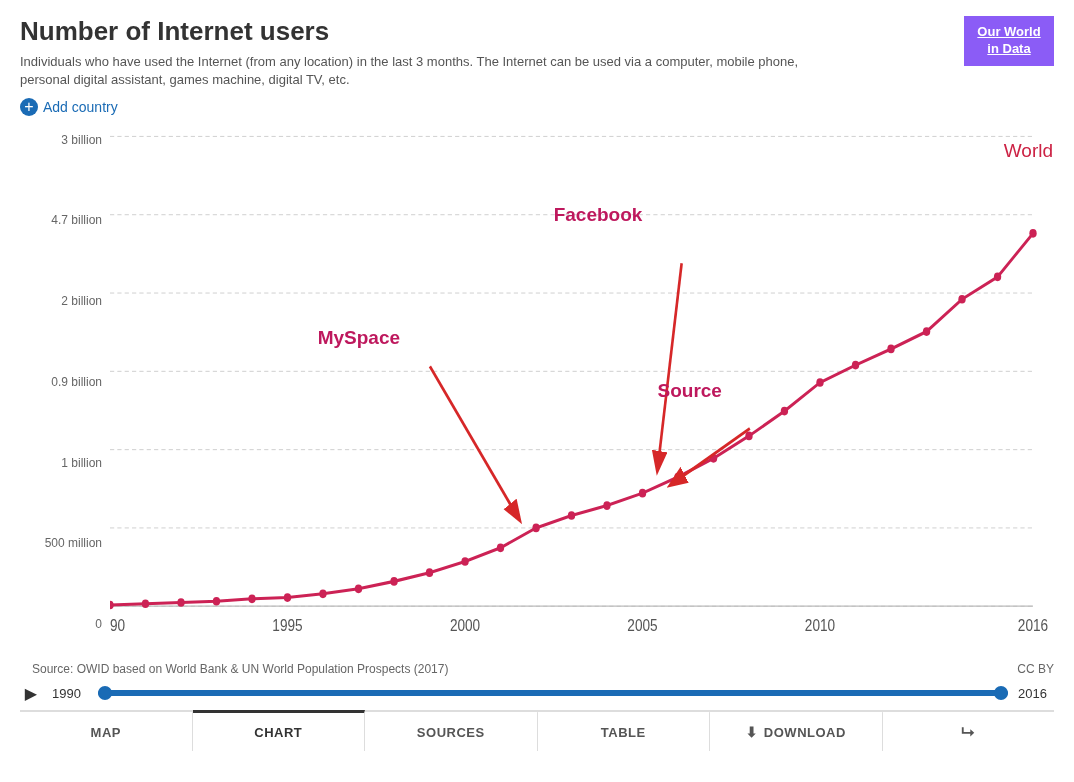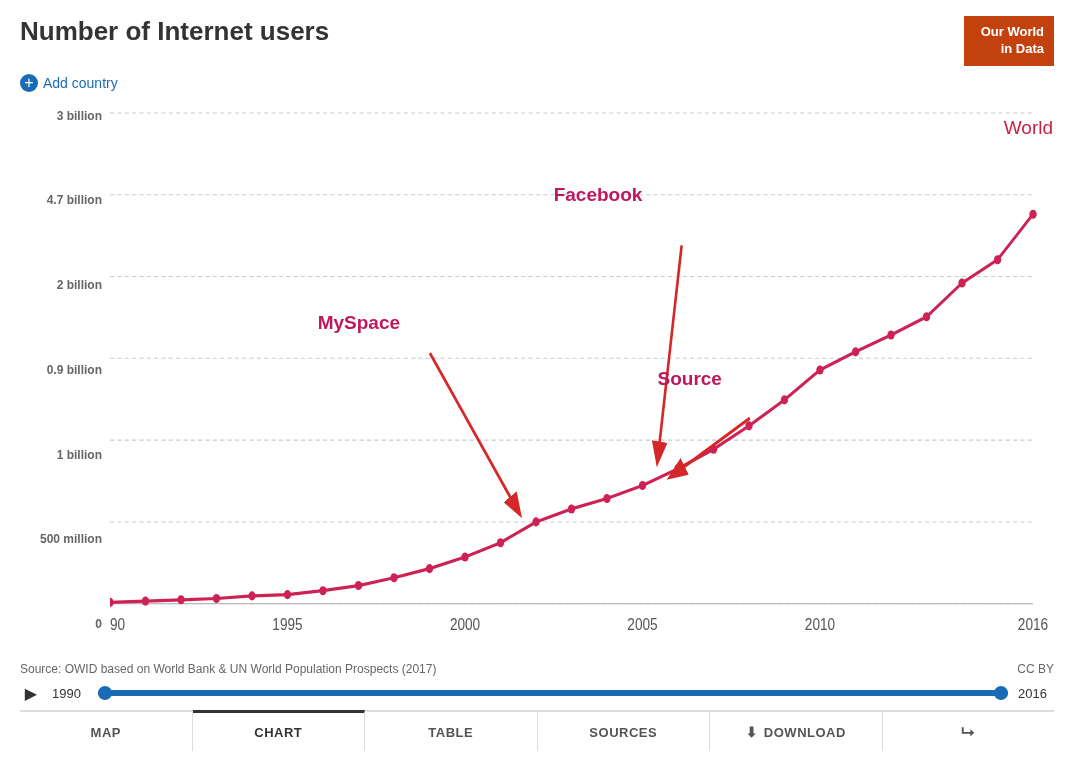--- a/index.html
+++ b/index.html
@@ -33,29 +33,30 @@
       line-height: 1.2;
       margin-bottom: 6px;
     }
     .subtitle {
       font-size: 13px;
       color: #555;
       max-width: 780px;
       line-height: 1.4;
     }
     .logo-box {
-      background: #c2410c;
+      background: #8b5cf6;
       color: #fff;
       font-size: 13px;
       font-weight: 600;
-      text-align: right;
+      text-align: center;
       padding: 8px 10px;
       line-height: 1.3;
       min-width: 90px;
       flex-shrink: 0;
+      text-decoration: underline;
     }
     .add-country {
       display: flex;
       align-items: center;
       gap: 5px;
       color: #1a6bb5;
       font-size: 14px;
       cursor: pointer;
       margin-bottom: 8px;
       font-weight: 500;
@@ -82,21 +83,20 @@
       display: flex;
       flex-direction: column;
       justify-content: space-between;
       align-items: flex-end;
       padding-right: 8px;
       padding-bottom: 28px;
       padding-top: 10px;
       min-width: 90px;
       font-size: 12px;
       color: #666;
-      font-weight: bold;
     }
     .y-label { text-align: right; line-height: 1; }
     .chart-plot {
       flex: 1;
       position: relative;
       overflow: visible;
     }
     svg.main-chart {
       width: 100%;
       height: 100%;
@@ -119,20 +119,21 @@
       color: #cc2244;
       font-weight: 400;
       margin-left: 28px;
     }
     .source-bar {
       display: flex;
       justify-content: space-between;
       font-size: 12px;
       color: #666;
       padding: 4px 0 2px 0;
+      margin-left: 12px;
     }
     .timeline-bar {
       display: flex;
       align-items: center;
       gap: 10px;
       padding: 4px 0 6px 0;
     }
     .play-btn {
       width: 22px;
       height: 22px;
@@ -203,20 +204,21 @@
     }
   </style>
 </head>
 <body>
 
 <div class="page-wrapper">
 
   <div class="header">
     <div class="title-block">
       <div class="main-title">Number of Internet users</div>
+      <div class="subtitle">Individuals who have used the Internet (from any location) in the last 3 months. The Internet can be used via a computer, mobile phone, personal digital assistant, games machine, digital TV, etc.</div>
     </div>
     <div class="logo-box">
       <span>Our World</span><br>
       <span>in Data</span>
     </div>
   </div>
 
   <div class="add-country">
     <div class="add-country-icon">+</div>
     <span>Add country</span>
@@ -356,24 +358,24 @@
   </div>
 
   <div class="tab-bar">
     <div class="tab-item">
       <span>MAP</span>
     </div>
     <div class="tab-item active">
       <span>CHART</span>
     </div>
     <div class="tab-item">
+      <span>SOURCES</span>
+    </div>
+    <div class="tab-item">
       <span>TABLE</span>
-    </div>
-    <div class="tab-item">
-      <span>SOURCES</span>
     </div>
     <div class="tab-item">
       <span style="font-size:14px;">⬇</span>
       <span>DOWNLOAD</span>
     </div>
     <div class="tab-item">
       <span style="font-size:16px;">⮡</span>
     </div>
   </div>
 

